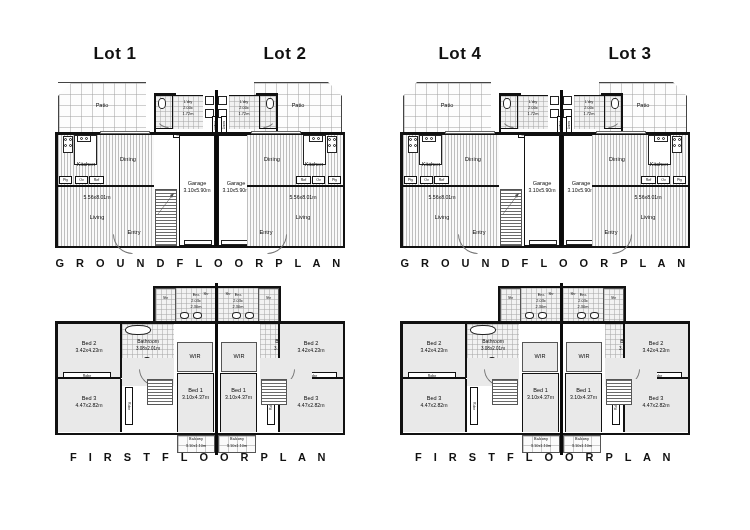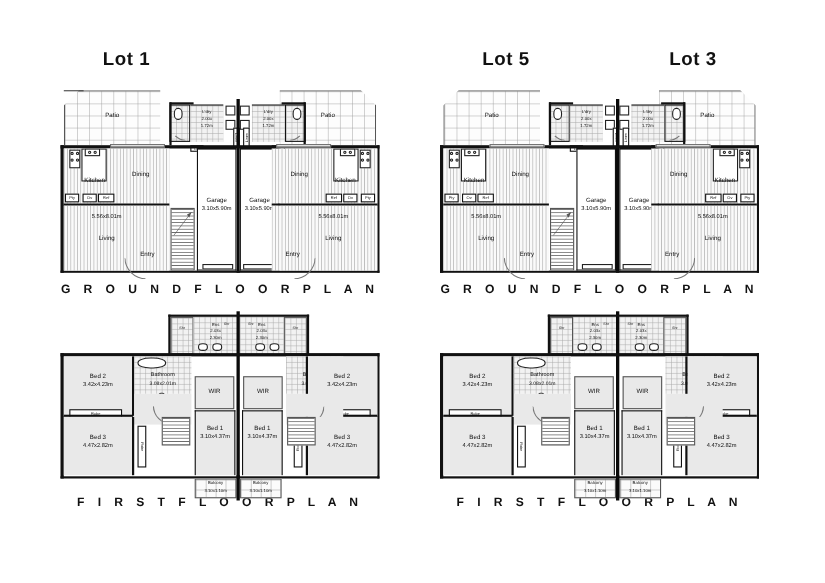--- a/index.html
+++ b/index.html
@@ -74,21 +74,22 @@
   .door-arc{position:absolute;border:1px solid #555;border-radius:50%;background:transparent;box-sizing:border-box;}
 
   .stair-arrow{position:absolute;}
 </style>
 </head>
 <body>
 
 <div class="page">
 
   <div class="abs lot-title" style="left:60px;top:44px;width:110px;">Lot 1</div>
-  <div class="abs lot-title" style="left:405px;top:44px;width:110px;">Lot 5</div>
+  <div class="abs lot-title" style="left:230px;top:44px;width:110px;">Lot 2</div>
+  <div class="abs lot-title" style="left:405px;top:44px;width:110px;">Lot 4</div>
   <div class="abs lot-title" style="left:575px;top:44px;width:110px;">Lot 3</div>
 
   <div class="abs plan-title" style="left:55px;top:257px;width:290px;">G R O U N D   F L O O R   P L A N</div>
   <div class="abs plan-title" style="left:400px;top:257px;width:290px;">G R O U N D   F L O O R   P L A N</div>
   <div class="abs plan-title" style="left:55px;top:451px;width:290px;">F I R S T   F L O O R   P L A N</div>
   <div class="abs plan-title" style="left:400px;top:451px;width:290px;">F I R S T   F L O O R   P L A N</div>
 
   <div class="abs" style="left:55px;top:76px;width:290px;height:172px;">
 
     <div class="abs room-patio" style="left:3px;top:6px;width:88px;height:50px;clip-path:polygon(14px 0,88px 0,88px 50px,0 50px,0 14px);border-left:1px solid #444;border-top:1px solid #444;"></div>

